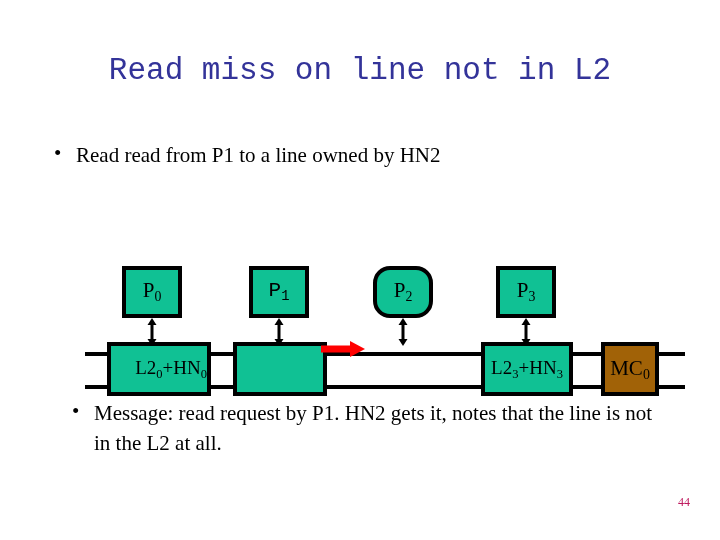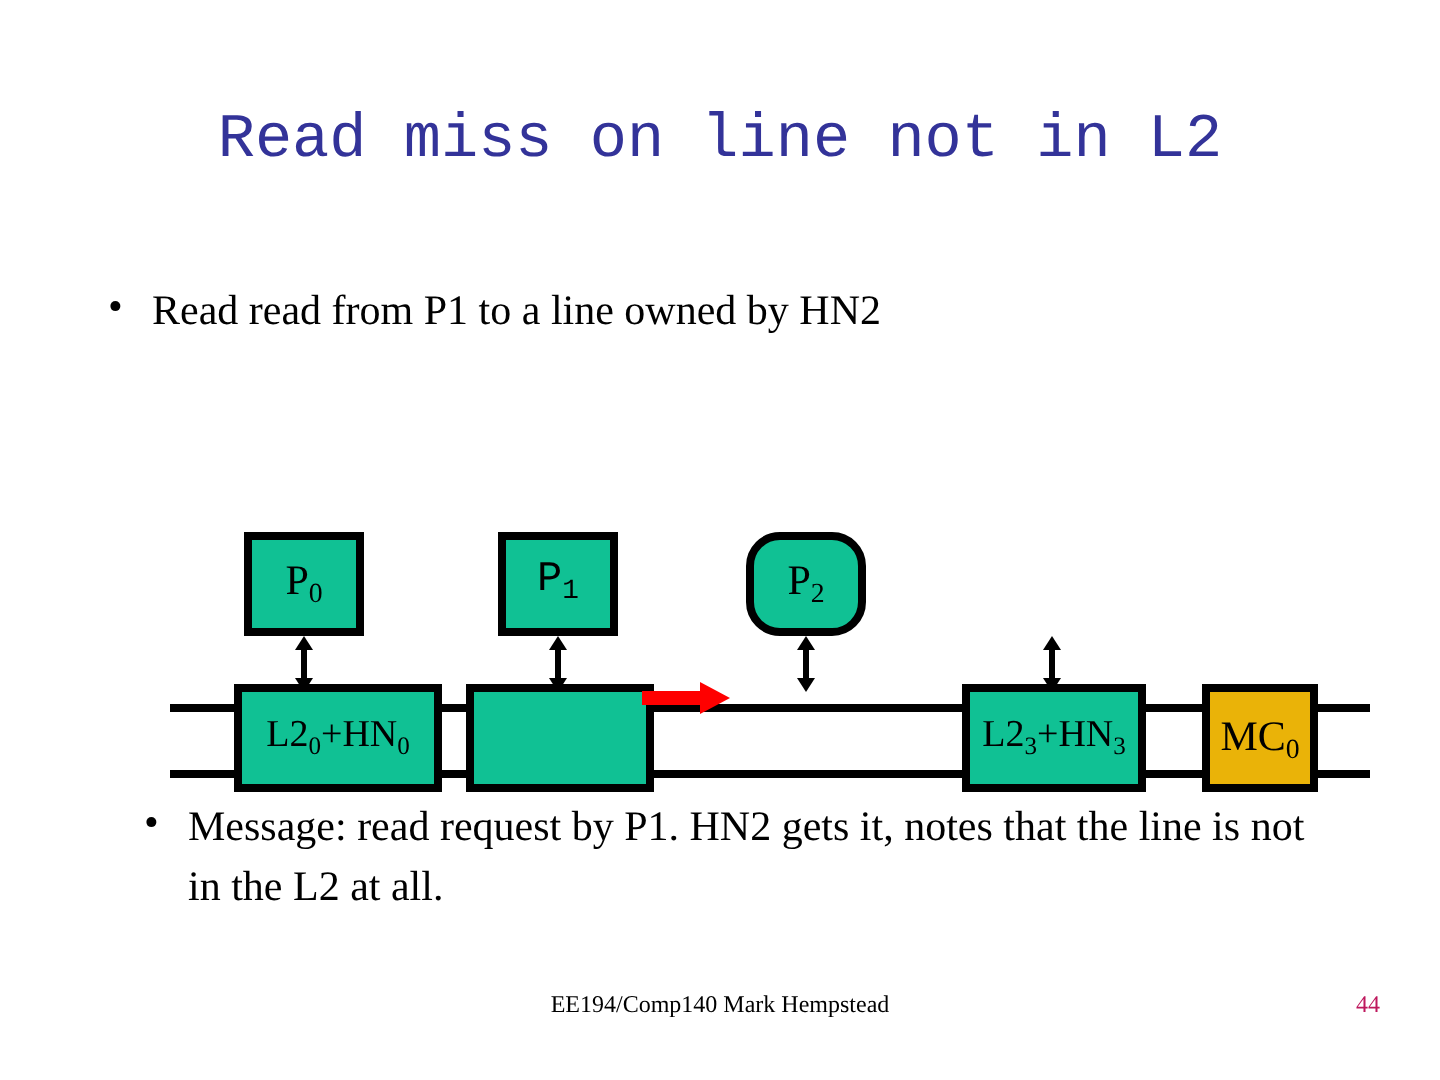--- a/index.html
+++ b/index.html
@@ -102,21 +102,21 @@
     background: #10c194;
     display: flex;
     align-items: center;
     justify-content: center;
     font-size: 19px;
     color: #000000;
     font-family: "Liberation Serif", "DejaVu Serif", serif;
     z-index: 3;
   }
   .nbox.mc {
-    background: #eab308;
+    background: #a16207;
     font-size: 21px;
   }
   
   .nbox .band {
     position: absolute;
     left: 0;
     right: 0;
     top: 10px;
     bottom: 10px;
     background: inherit;
@@ -194,20 +194,25 @@
     <div class="pbox" style="left:249px; top:238px; width:60px; height:52px;font-family:Liberation Mono, monospace;">
       <span class="lbl">
         <span>P</span><sub>1</sub>
       </span>
     </div>
     <div class="pbox" style="left:373px; top:238px; width:60px; height:52px;border-radius:17px;">
       <span class="lbl">
         <span>P</span><sub>2</sub>
       </span>
     </div>
+    <div class="pbox" style="left:496px; top:238px; width:60px; height:52px;">
+      <span class="lbl">
+        <span>P</span><sub>3</sub>
+      </span>
+    </div>
 
     <svg class="vconn" style="left:145px; top:290px;" viewBox="0 0 14 28">
       <line x1="7" y1="4" x2="7" y2="24" stroke="#000" stroke-width="3"></line>
       <polygon points="7,0 11.5,7 2.5,7" fill="#000"></polygon>
       <polygon points="7,28 11.5,21 2.5,21" fill="#000"></polygon>
     </svg>
     <svg class="vconn" style="left:272px; top:290px;" viewBox="0 0 14 28">
       <line x1="7" y1="4" x2="7" y2="24" stroke="#000" stroke-width="3"></line>
       <polygon points="7,0 11.5,7 2.5,7" fill="#000"></polygon>
       <polygon points="7,28 11.5,21 2.5,21" fill="#000"></polygon>
@@ -216,21 +221,21 @@
       <line x1="7" y1="4" x2="7" y2="24" stroke="#000" stroke-width="3"></line>
       <polygon points="7,0 11.5,7 2.5,7" fill="#000"></polygon>
       <polygon points="7,28 11.5,21 2.5,21" fill="#000"></polygon>
     </svg>
     <svg class="vconn" style="left:519px; top:290px;" viewBox="0 0 14 28">
       <line x1="7" y1="4" x2="7" y2="24" stroke="#000" stroke-width="3"></line>
       <polygon points="7,0 11.5,7 2.5,7" fill="#000"></polygon>
       <polygon points="7,28 11.5,21 2.5,21" fill="#000"></polygon>
     </svg>
 
-    <div class="nbox" style="left:117px; top:314px; width:104px; height:54px;">
+    <div class="nbox" style="left:107px; top:314px; width:104px; height:54px;justify-content:flex-end;">
       <span class="band"></span>
       <span class="nlbl">
         <span>L2</span><sub>0</sub><span>+</span><span>HN</span><sub>0</sub>
       </span>
     </div>
 
     <div class="nbox" style="left:233px; top:314px; width:94px; height:54px;">
       <span class="band"></span>
     </div>
 
@@ -254,16 +259,15 @@
       <polygon points="44,10 29,2 29,18" fill="#ff0000"></polygon>
     </svg>
 
   </div>
 
   <div class="bullet-row" id="bullet-bottom">
     <span class="bullet-dot">•</span>
     <span class="bullet-text">Message: read request by P1. HN2 gets it, notes that the line is not in the L2 at all.</span>
   </div>
 
-  <div id="footer-text">EE194/Comp140 Mark Hempstead</div>
   <div id="footer-page">44</div>
 
 </div>
 
 </body></html>

